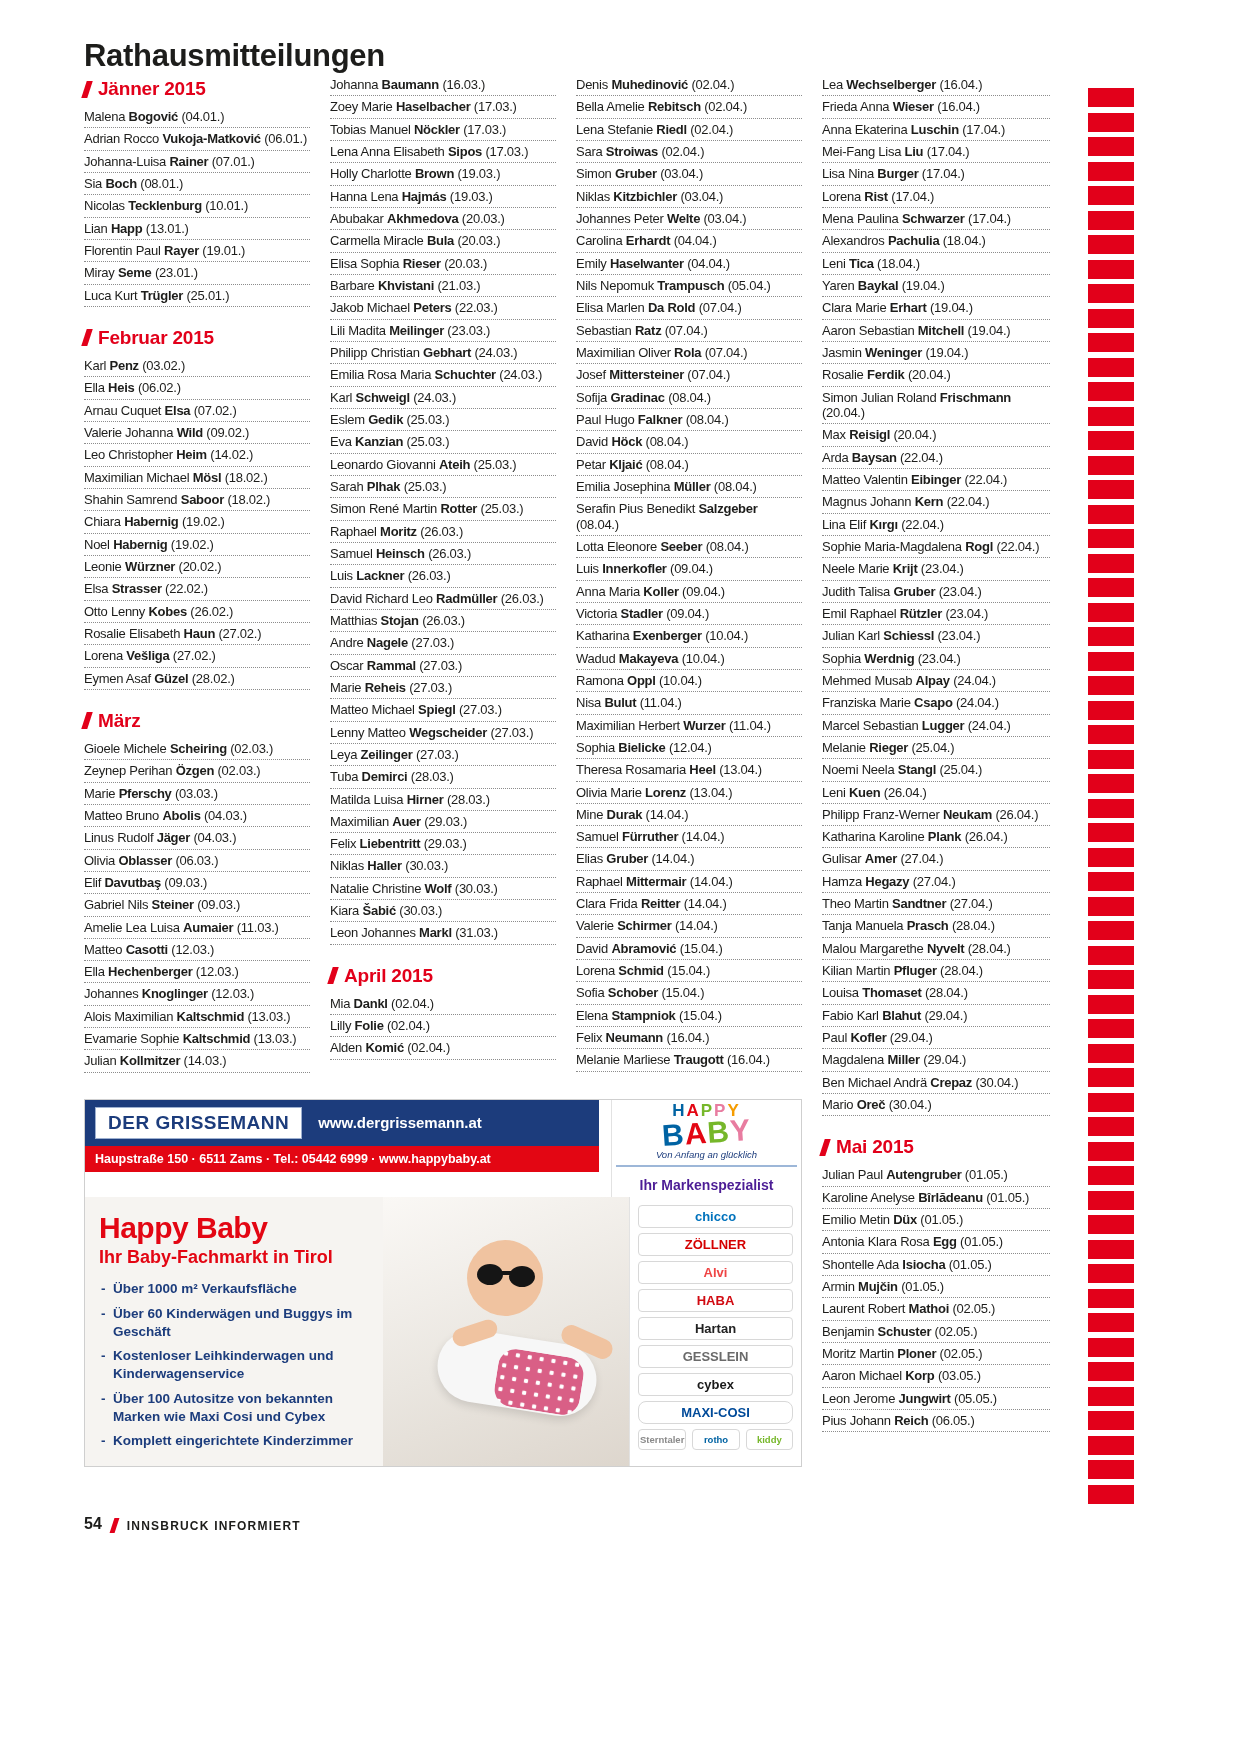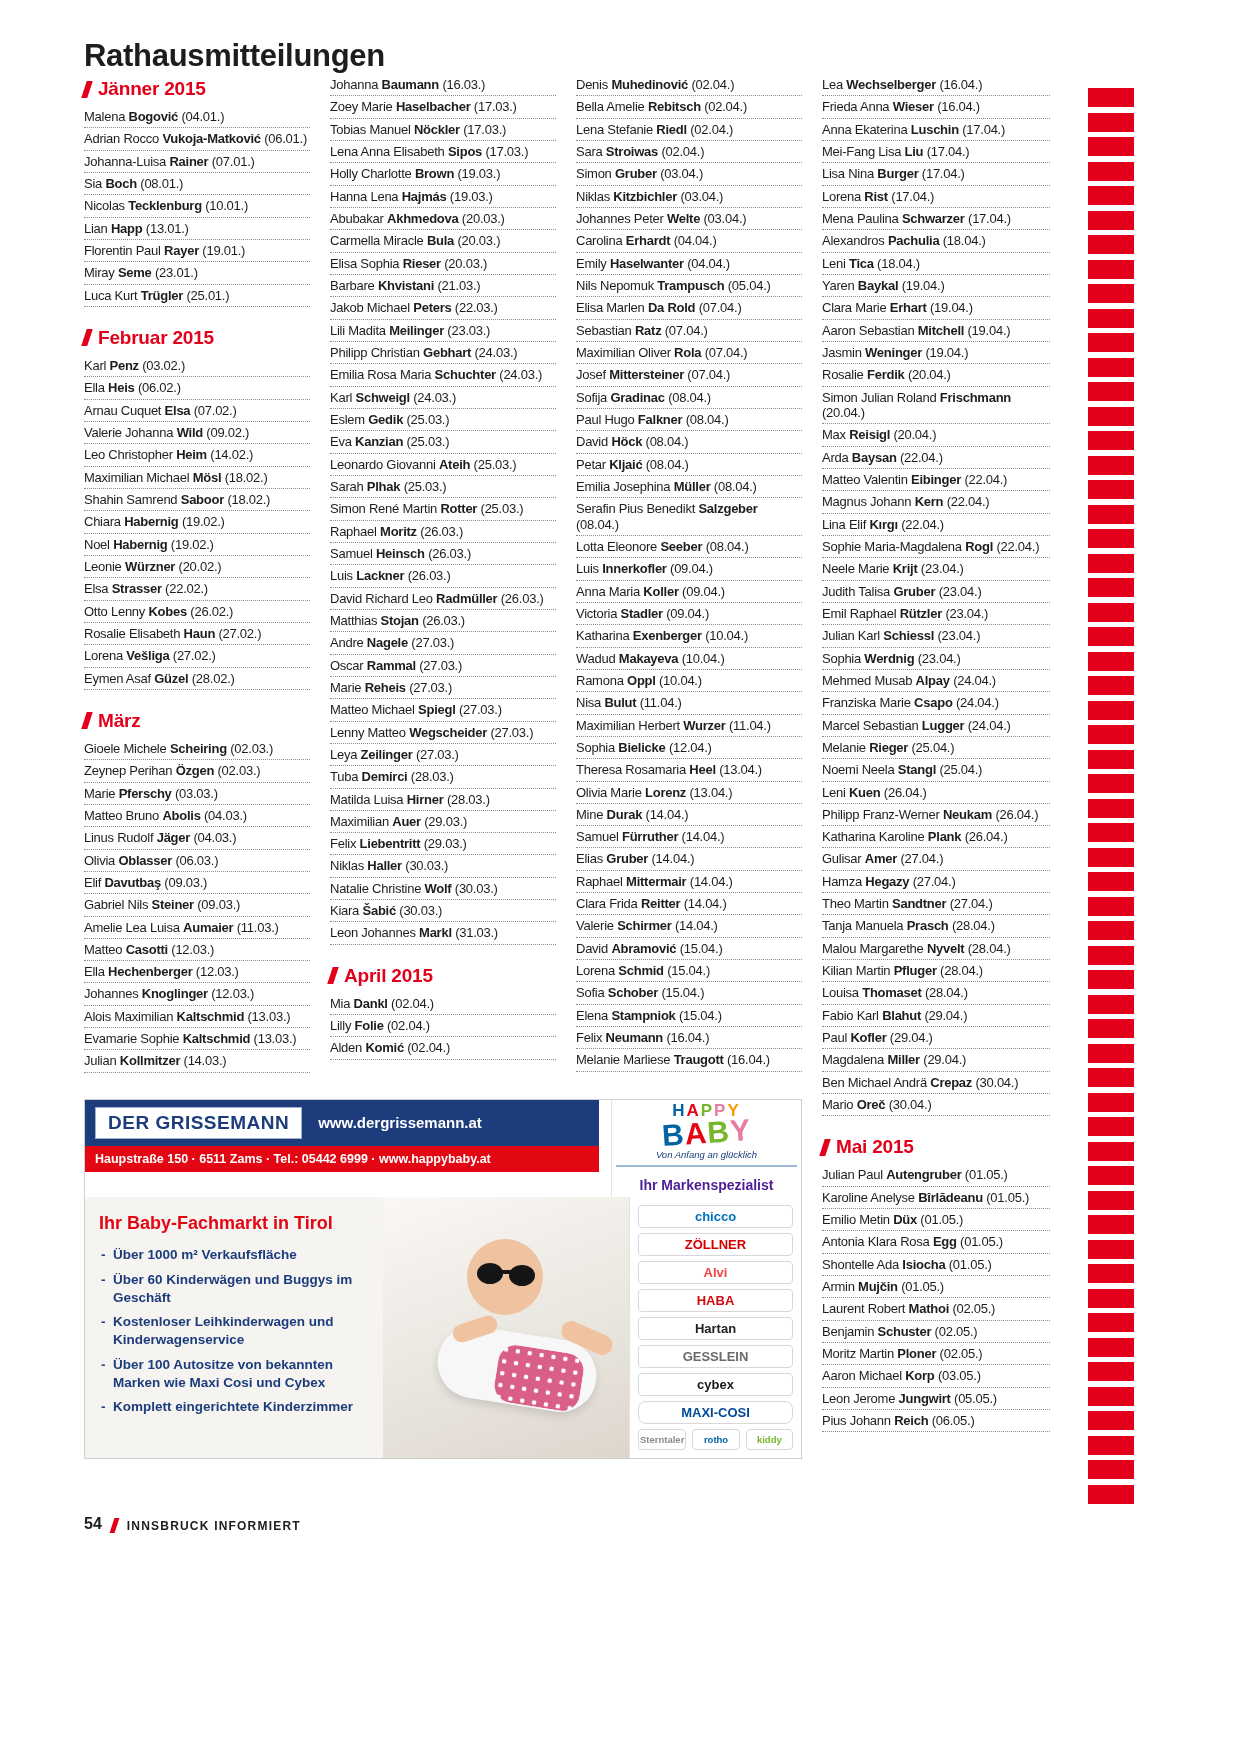--- a/index.html
+++ b/index.html
@@ -389,20 +389,21 @@
               <div class="hb-logo">
                 <div class="hb-line1"><span>H</span><span>A</span><span>P</span><span>P</span><span>Y</span></div>
                 <div class="hb-line2"><span>B</span><span>A</span><span>B</span><span>Y</span></div>
               </div>
               <div class="hb-tagline">Von Anfang an glücklich</div>
               <div class="marken">Ihr Markenspezialist</div>
             </div>
           </div>
           <div class="ad-body">
             <div class="ad-info">
+              <div class="ad-headline">Happy Baby</div>
               <div class="ad-subheadline">Ihr Baby-Fachmarkt in Tirol</div>
               <ul class="ad-bullets">
                   <li>Über 1000 m² Verkaufsfläche</li>
                   <li>Über 60 Kinderwägen und Buggys im Geschäft</li>
                   <li>Kostenloser Leihkinderwagen und Kinderwagenservice</li>
                   <li>Über 100 Autositze von bekannten Marken wie Maxi Cosi und Cybex</li>
                   <li>Komplett eingerichtete Kinderzimmer</li>
                 </ul>
             </div>
             <div class="ad-photo">

